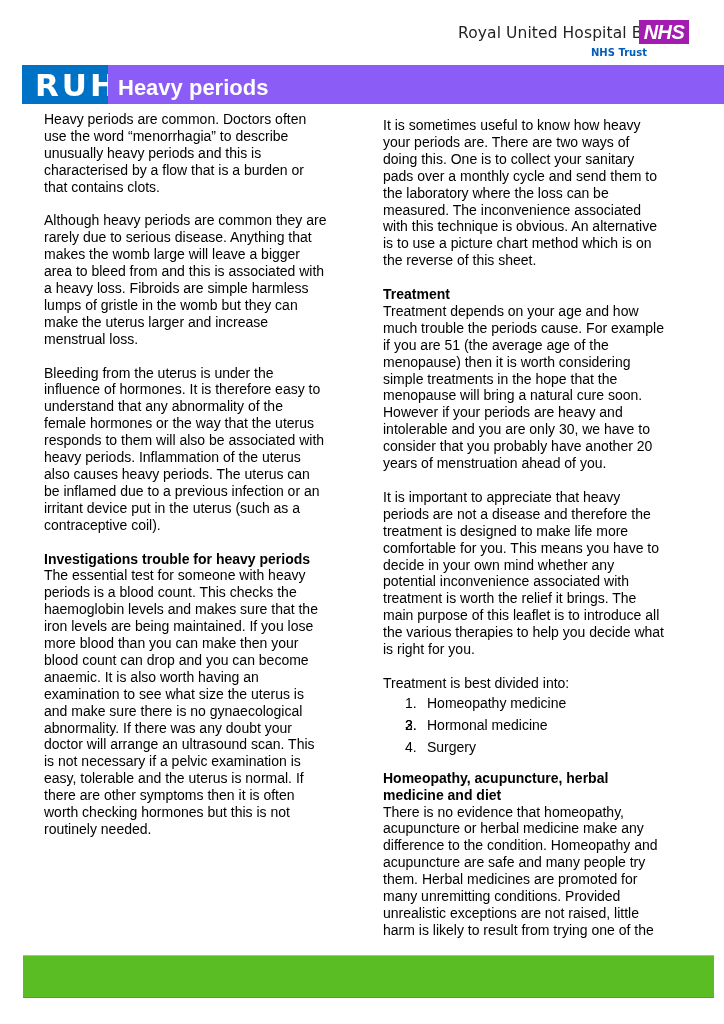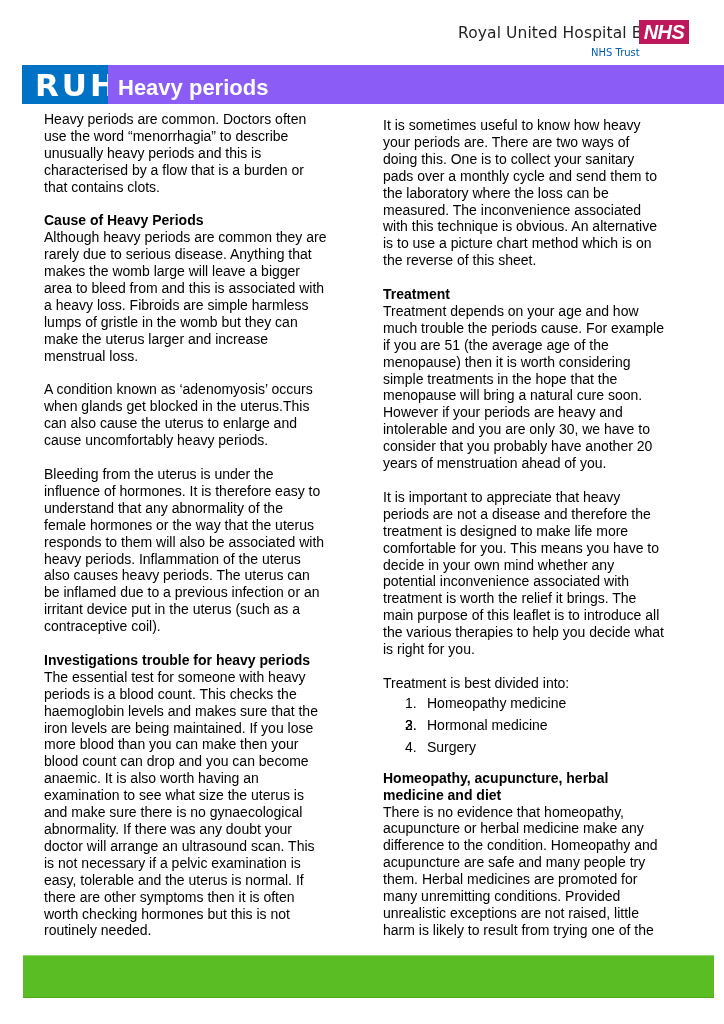--- a/index.html
+++ b/index.html
@@ -1,25 +1,25 @@
 <!DOCTYPE html>
 <html><head>
   <meta charset="utf-8">
   <style>
     html, body { margin: 0; padding: 0; background: #ffffff; }
     body { width: 724px; height: 1024px; position: relative; overflow: hidden;
            font-family: "Liberation Sans", sans-serif; color: #000; }
     .header-org { position: absolute; left: 458px; top: 24px; font-size: 15.5px; color: #231f20;
                   font-family: "DejaVu Sans", sans-serif; letter-spacing: 0.1px; }
     .nhs-logo { position: absolute; left: 639px; top: 20px; width: 50px; height: 24px;
-                background: #be185d; color: #fff; font-weight: bold; font-style: italic;
+                background: #a21caf; color: #fff; font-weight: bold; font-style: italic;
                 font-size: 20px; line-height: 24px; text-align: center; letter-spacing: -0.5px;
                 font-family: "Liberation Sans", sans-serif; }
     .nhs-trust { position: absolute; left: 591px; top: 47px; font-size: 10px; color: #005eb8;
-                 font-family: "DejaVu Sans", sans-serif; }
+                 font-family: "DejaVu Sans", sans-serif; font-weight: bold; }
     .ruh-box { position: absolute; left: 0; top: 65px; width: 103px; height: 39px; background: #0072c6;
                color: #fff; font-size: 31px; font-weight: bold; line-height: 41px; text-indent: 13px;
                letter-spacing: 3px; font-family: "DejaVu Sans", sans-serif; margin-left: 22px; }
     .title-bar { position: absolute; left: 108px; top: 65px; width: 687px; height: 39px; background: #8b5cf6; }
     .title-text { position: absolute; left: 10px; top: 0; color: #fff; font-size: 22px; font-weight: bold;
                   line-height: 46px; }
     .col { position: absolute; top: 111px; font-size: 14px; line-height: 16.9px; }
     .col-left { left: 44px; width: 300px; }
     .col-right { left: 383px; width: 300px; top: 117px; }
     .col p { margin: 0 0 16.9px 0; white-space: pre-line; }
@@ -42,33 +42,28 @@
 <div class="title-bar">
   <div class="title-text">Heavy periods</div>
 </div>
 
 <div class="col col-left">
   <p>Heavy periods are common.  Doctors often
 use the word “menorrhagia” to describe
 unusually heavy periods and this is
 characterised by a flow that is a burden or
 that contains clots.</p>
-  <h3>Cause of Heavy Periods</h3>
   <p>Although heavy periods are common they are
 rarely due to serious disease. Anything that
 makes the womb large will leave a bigger
 area to bleed from and this is associated with
 a heavy loss. Fibroids are simple harmless
 lumps of gristle in the womb but they can
 make the uterus larger and increase
 menstrual loss.</p>
-  <p>A condition known as ‘adenomyosis’ occurs
-when glands get blocked in the uterus.This
-can also cause the uterus to enlarge and
-cause uncomfortably heavy periods.</p>
   <p>Bleeding from the uterus is under the
 influence of hormones. It is therefore easy to
 understand that any abnormality of the
 female hormones or the way that the uterus
 responds to them will also be associated with
 heavy periods. Inflammation of the uterus
 also causes heavy periods. The uterus can
 be inflamed due to a previous infection or an
 irritant device put in the uterus (such as a
 contraceptive coil).</p>

